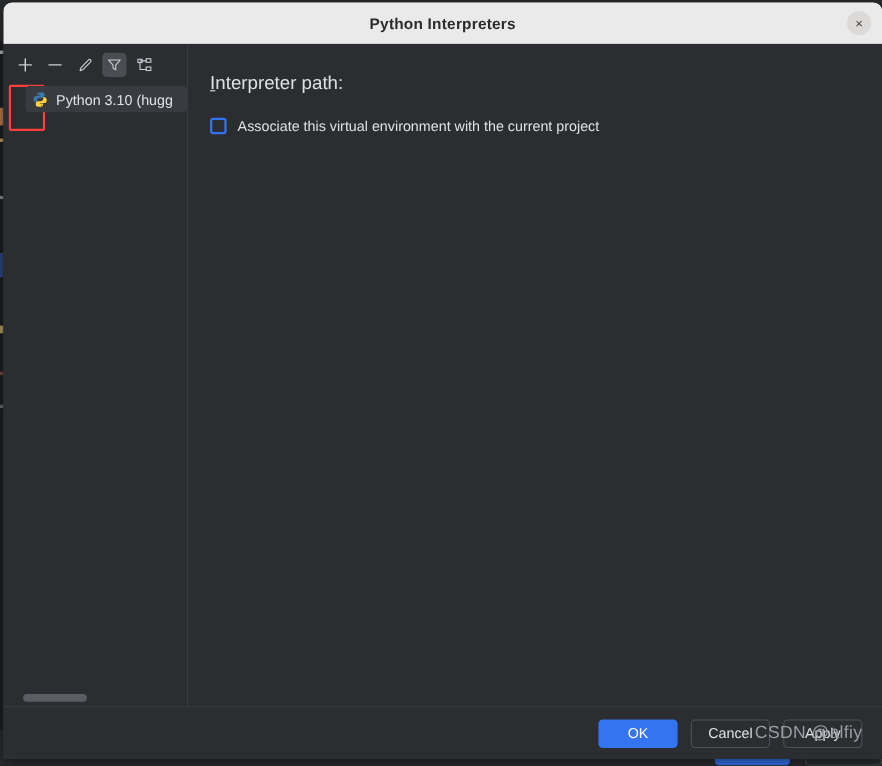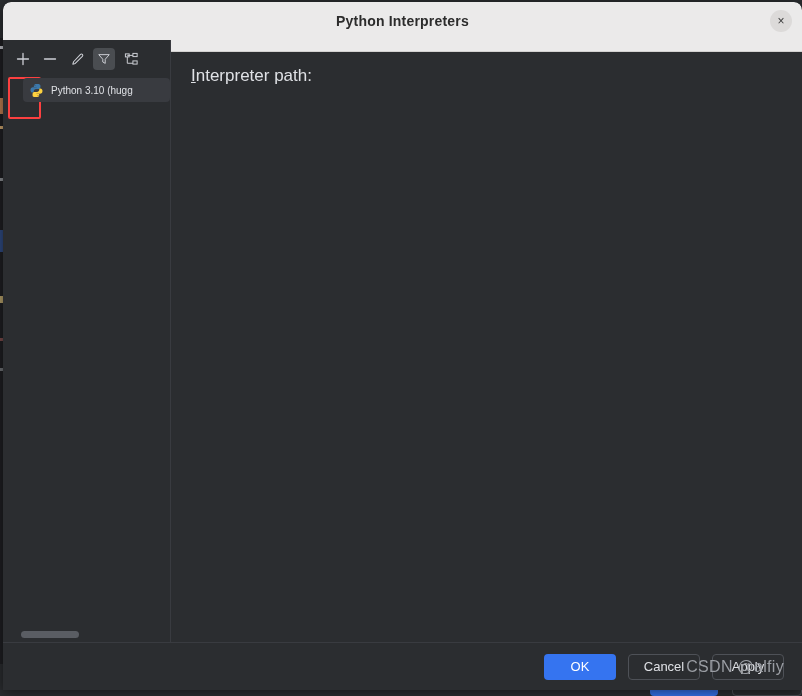--- a/index.html
+++ b/index.html
@@ -65,21 +65,21 @@
     left: 3px; top: 2px;
     width: 799px; height: 688px;
     background: #2b2d30;
     border-radius: 8px 8px 0 0;
     overflow: hidden;
     box-shadow: 0 2px 14px rgba(0,0,0,0.55);
   }
 
   #titlebar {
     position: relative;
-    height: 50px;
+    height: 38px;
     background: #ebeaea;
     border-radius: 8px 8px 0 0;
     border-bottom: 1px solid #d3d1d0;
   }
   #title-text {
     position: absolute;
     left: 0; right: 0; top: 0;
     line-height: 38px;
     text-align: center;
     font-size: 14px;
@@ -152,21 +152,21 @@
     position: relative;
     margin-left: 20px;
     height: 24px;
     display: flex;
     align-items: center;
     gap: 7px;
     padding: 0 6px;
     background: #393b40;
     border-radius: 4px;
     color: #dfe1e5;
-    font-size: 10px;
+    font-size: 13px;
     white-space: nowrap;
     cursor: pointer;
   }
   .py-icon {
     width: 15px; height: 15px;
     flex: 0 0 15px;
   }
   #list-hscrollbar-track {
     position: absolute;
     left: 0; right: 0; bottom: 4px;
@@ -368,20 +368,24 @@
       </div>
     </div>
 
     <div id="right-panel">
 
       <div id="path-row">
         <div id="path-label"><span class="mnemonic">I</span><span>nterpreter path:</span></div>
 
       </div>
 
+      <div id="assoc-row">
+        <div id="assoc-checkbox"></div>
+        <span id="assoc-label">Associate this virtual environment with the current project</span>
+      </div>
 
     </div>
   </div>
 
   <div id="footer">
     <div class="dlg-btn primary">OK</div>
     <div class="dlg-btn secondary">Cancel</div>
     <div class="dlg-btn secondary">Apply</div>
   </div>
 

